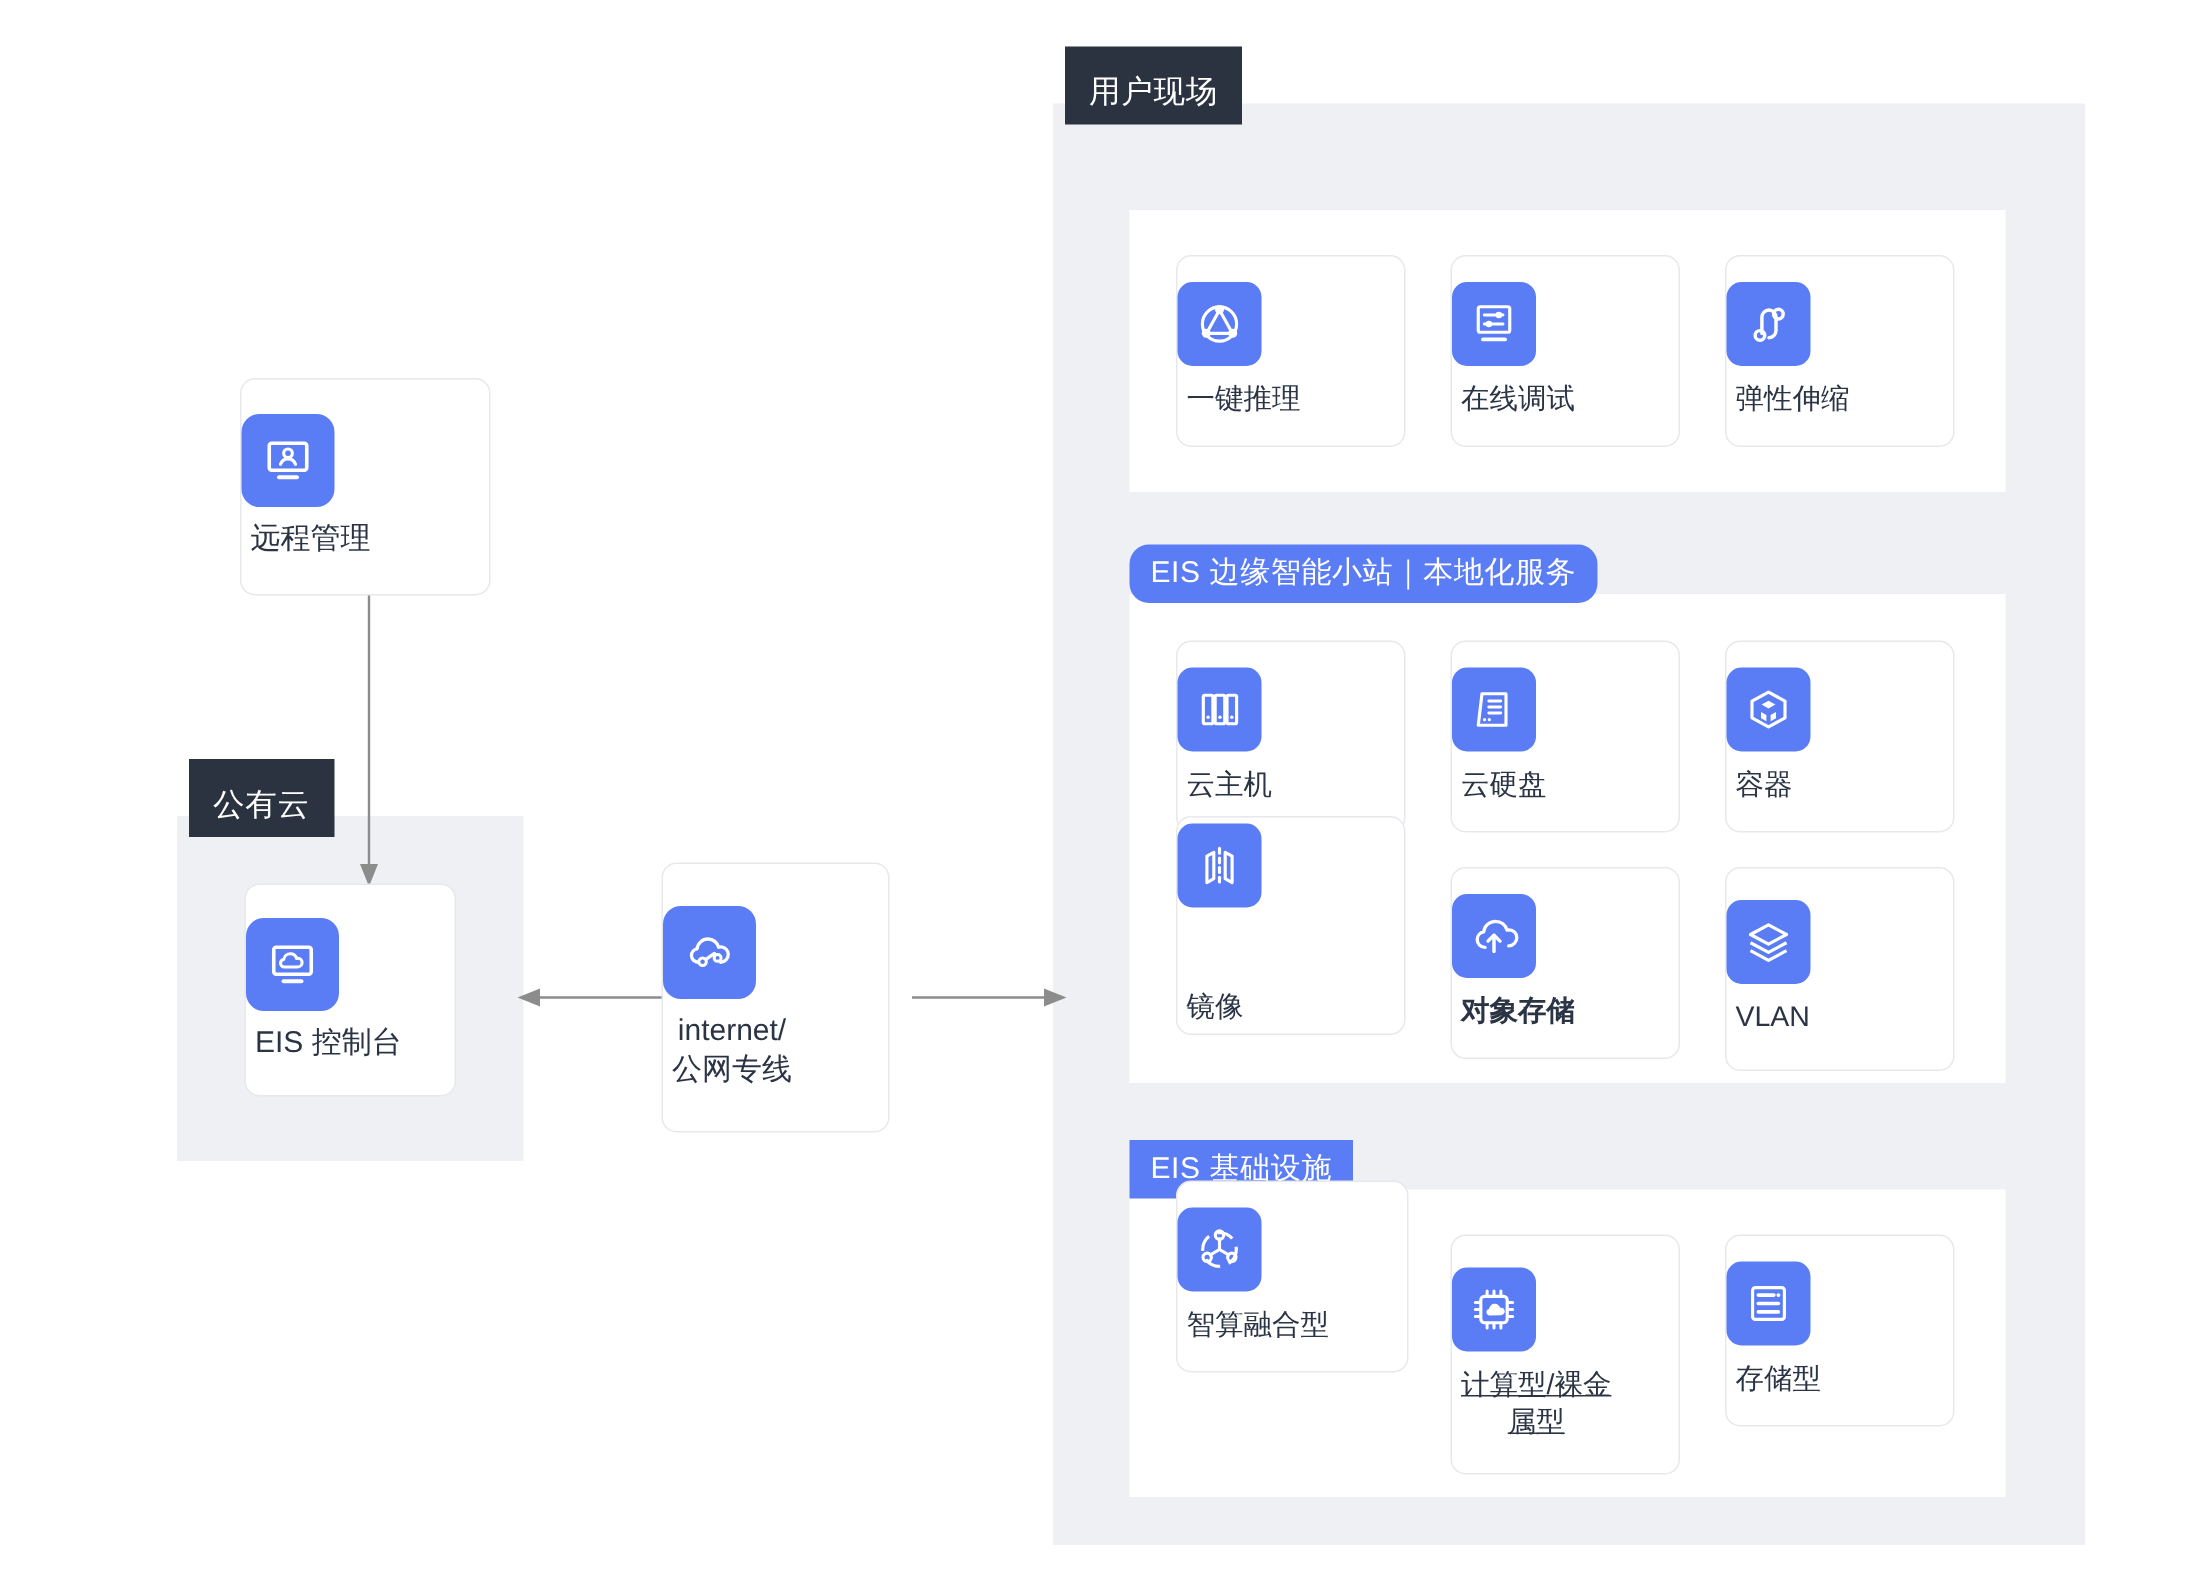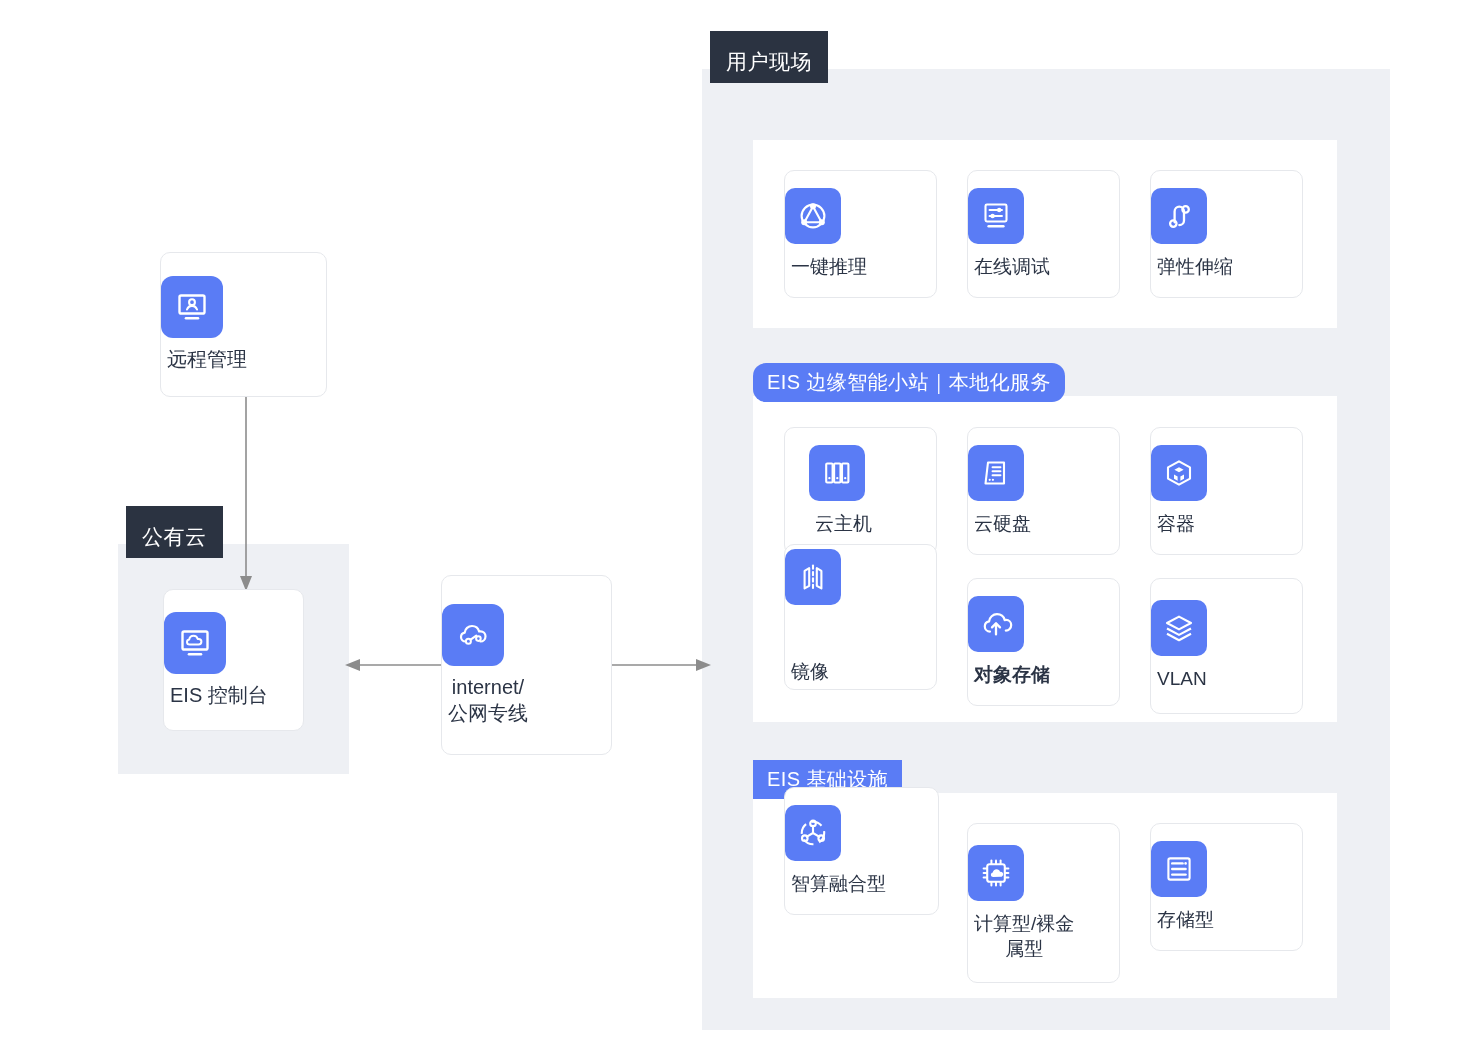--- a/index.html
+++ b/index.html
@@ -125,21 +125,21 @@
     <span class="glyph">
       <svg width="36" height="36" viewBox="0 0 36 36" fill="none">
         <rect x="5.5" y="6.5" width="25" height="18" rx="1.6" stroke="#fff" stroke-width="2.4"></rect>
         <path d="M12.6 19.6c-1.5 0-2.6-1.1-2.6-2.5 0-1.3.9-2.3 2.2-2.5.3-2.2 2.1-3.8 4.3-3.8 2 0 3.7 1.3 4.2 3.2.3-.1.6-.1.9-.1 1.6 0 2.8 1.2 2.8 2.7 0 1.6-1.2 3-2.9 3h-8.9z" stroke="#fff" stroke-width="2" stroke-linejoin="round"></path>
         <line x1="12" y1="29.2" x2="24" y2="29.2" stroke="#fff" stroke-width="2.6" stroke-linecap="round"></line>
       </svg>
     </span>
     <span class="caption">EIS 控制台</span>
   </div>
 
-  <div class="card node-lg" style="left:441px;top:575px;width:171px;height:180px;">
+  <div class="card node-lg" style="left:441px;top:575px;width:152px;height:180px;">
     <span class="glyph">
       <svg width="38" height="38" viewBox="0 0 38 38" fill="none">
         <path d="M11.5 25.5c-2.5 0-4.5-2-4.5-4.5 0-2.2 1.6-4 3.7-4.4.4-3.7 3.5-6.6 7.3-6.6 3.4 0 6.3 2.3 7.1 5.5.5-.2 1-.2 1.5-.2 2.7 0 4.9 2.2 4.9 4.9 0 2.9-2.2 5.3-5.1 5.3" stroke="#fff" stroke-width="2.2" stroke-linecap="round" stroke-linejoin="round"></path>
         <circle cx="14.4" cy="25.2" r="2.5" stroke="#fff" stroke-width="2"></circle>
         <circle cx="24.4" cy="22.6" r="2.3" stroke="#fff" stroke-width="2"></circle>
         <line x1="16.6" y1="23.6" x2="22.3" y2="19.6" stroke="#fff" stroke-width="2.2" stroke-linecap="round"></line>
       </svg>
     </span>
     <span class="caption">internet/
 公网专线</span>
@@ -181,21 +181,21 @@
         <circle cx="11.3" cy="24.6" r="3.2" stroke="#fff" stroke-width="2.3"></circle>
         <circle cx="23.6" cy="10.4" r="3.2" stroke="#fff" stroke-width="2.3"></circle>
       </svg>
     </span>
     <span class="caption">弹性伸缩</span>
   </div>
 
   <div class="panel" style="left:753px;top:396px;width:584px;height:326px;"></div>
   <div class="panel-badge" style="left:753px;top:363px;border-radius:13px;">EIS 边缘智能小站｜本地化服务</div>
 
-  <div class="card" style="left:784px;top:427px;width:153px;height:128px;padding-left:24px;">
+  <div class="card" style="left:784px;top:427px;width:153px;height:128px;">
     <span class="glyph">
       <svg width="34" height="34" viewBox="0 0 34 34" fill="none">
         <rect x="6.2" y="7.5" width="6.4" height="19" rx="1" stroke="#fff" stroke-width="2.1"></rect>
         <rect x="14.1" y="7.5" width="6.4" height="19" rx="1" stroke="#fff" stroke-width="2.1"></rect>
         <rect x="22" y="7.5" width="6.4" height="19" rx="1" stroke="#fff" stroke-width="2.1"></rect>
         <circle cx="9.4" cy="22.2" r="1.15" fill="#fff"></circle>
         <circle cx="17.3" cy="22.2" r="1.15" fill="#fff"></circle>
         <circle cx="25.2" cy="22.2" r="1.15" fill="#fff"></circle>
       </svg>
     </span>
@@ -273,21 +273,21 @@
         <circle cx="17" cy="17" r="11.2" stroke="#fff" stroke-width="2.1" stroke-dasharray="11 6"></circle>
         <path d="M17 17V9.8M17 17l-6.1 3.6M17 17l6.1 3.6" stroke="#fff" stroke-width="2.1" stroke-linecap="round"></path>
         <circle cx="17" cy="7.4" r="2.8" stroke="#fff" stroke-width="2.1"></circle>
         <circle cx="8.8" cy="22.2" r="2.8" stroke="#fff" stroke-width="2.1"></circle>
         <circle cx="25.2" cy="22.2" r="2.8" stroke="#fff" stroke-width="2.1"></circle>
       </svg>
     </span>
     <span class="caption">智算融合型</span>
   </div>
 
-  <div class="card" style="left:967px;top:823px;width:153px;height:160px;">
+  <div class="card" style="left:967px;top:823px;width:153px;height:160px;text-decoration:underline;">
     <span class="glyph">
       <svg width="34" height="34" viewBox="0 0 34 34" fill="none">
         <rect x="8.2" y="8.2" width="17.6" height="17.6" rx="2.4" stroke="#fff" stroke-width="2.1"></rect>
         <path d="M14.2 21c-1.3 0-2.3-1-2.3-2.3 0-1.1.8-2 1.9-2.2.2-1.9 1.8-3.3 3.7-3.3 1.7 0 3.2 1.1 3.6 2.7.2-.1.5-.1.7-.1 1.3 0 2.4 1.1 2.4 2.4 0 1.4-1.1 2.6-2.5 2.6z" fill="#fff"></path>
         <line x1="12.4" y1="4.6" x2="12.4" y2="8" stroke="#fff" stroke-width="2" stroke-linecap="round"></line>
         <line x1="17" y1="4.6" x2="17" y2="8" stroke="#fff" stroke-width="2" stroke-linecap="round"></line>
         <line x1="21.6" y1="4.6" x2="21.6" y2="8" stroke="#fff" stroke-width="2" stroke-linecap="round"></line>
         <line x1="12.4" y1="26" x2="12.4" y2="29.4" stroke="#fff" stroke-width="2" stroke-linecap="round"></line>
         <line x1="17" y1="26" x2="17" y2="29.4" stroke="#fff" stroke-width="2" stroke-linecap="round"></line>
         <line x1="21.6" y1="26" x2="21.6" y2="29.4" stroke="#fff" stroke-width="2" stroke-linecap="round"></line>

